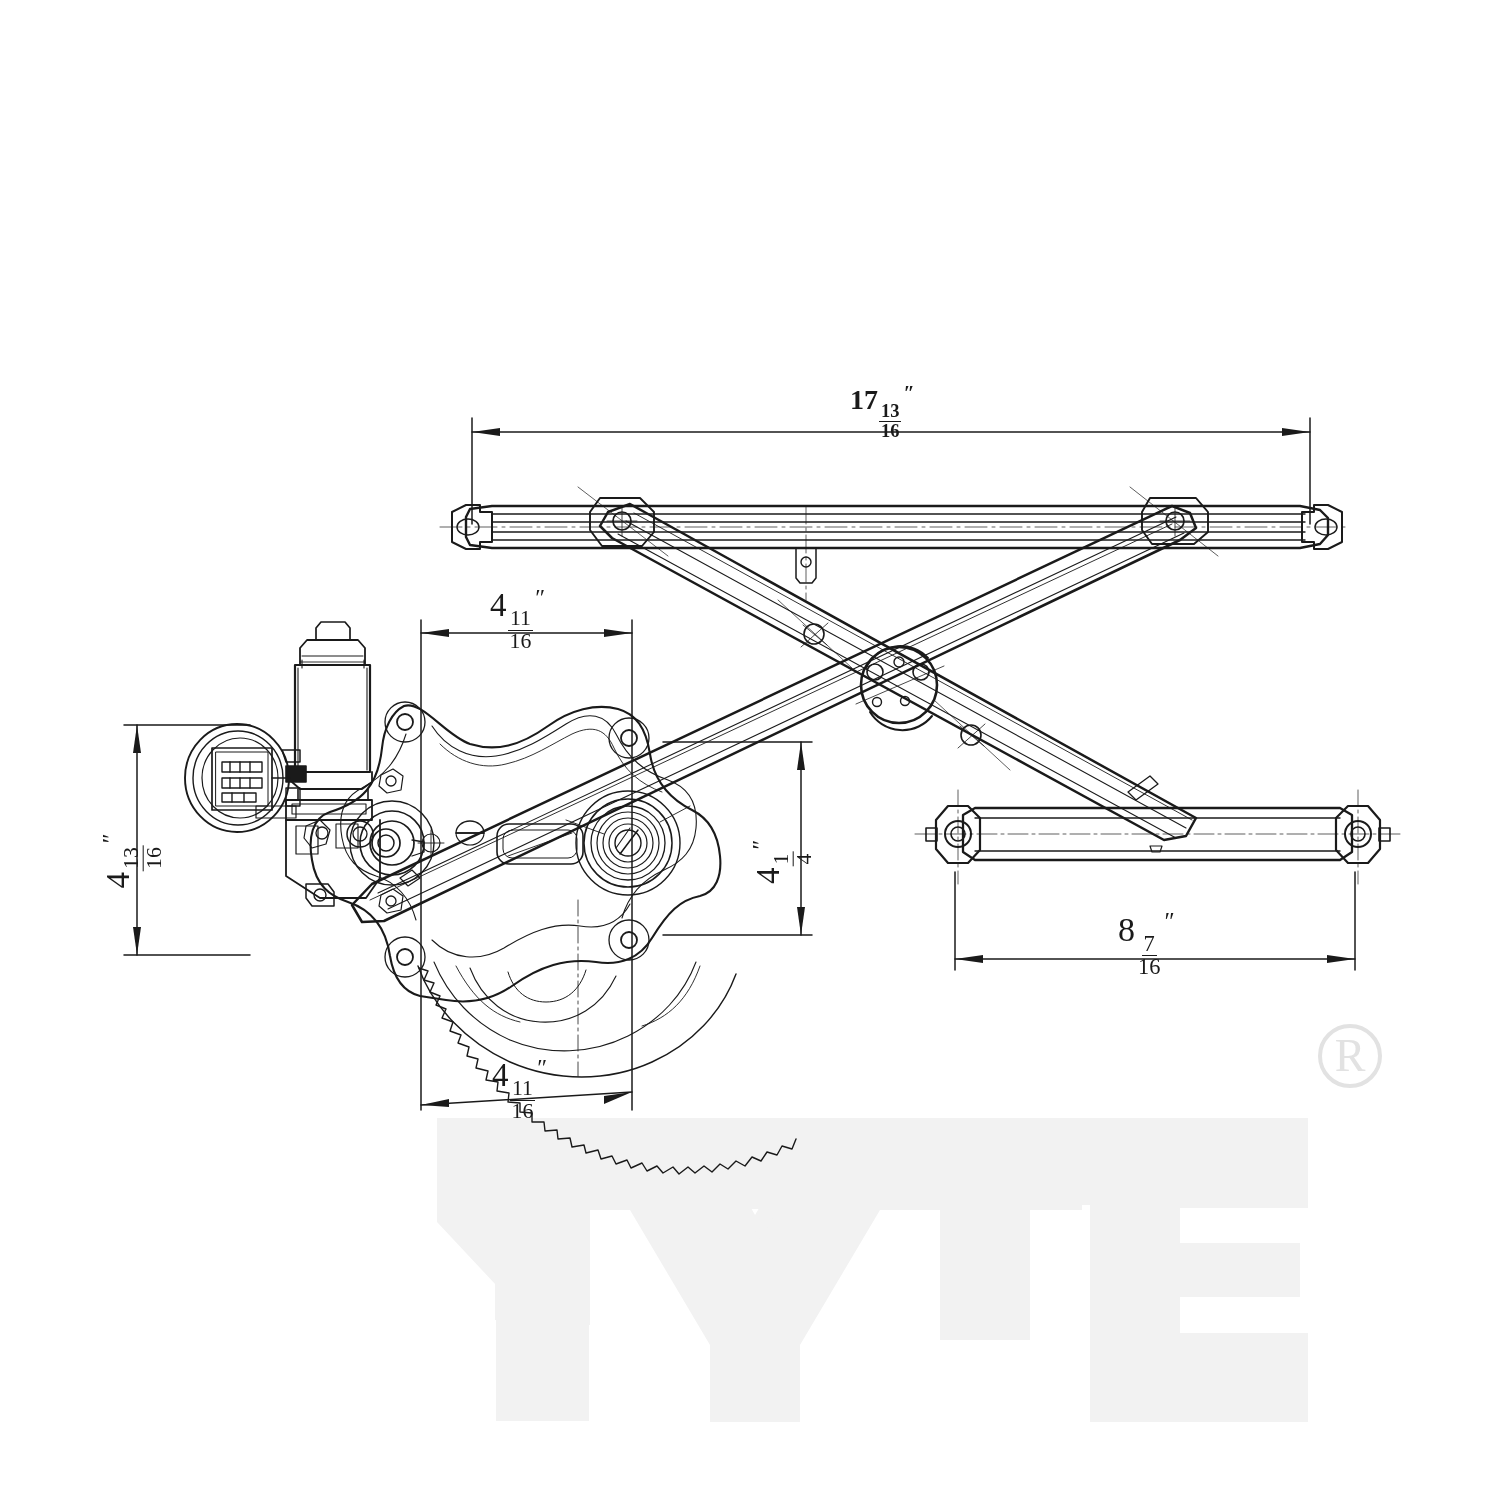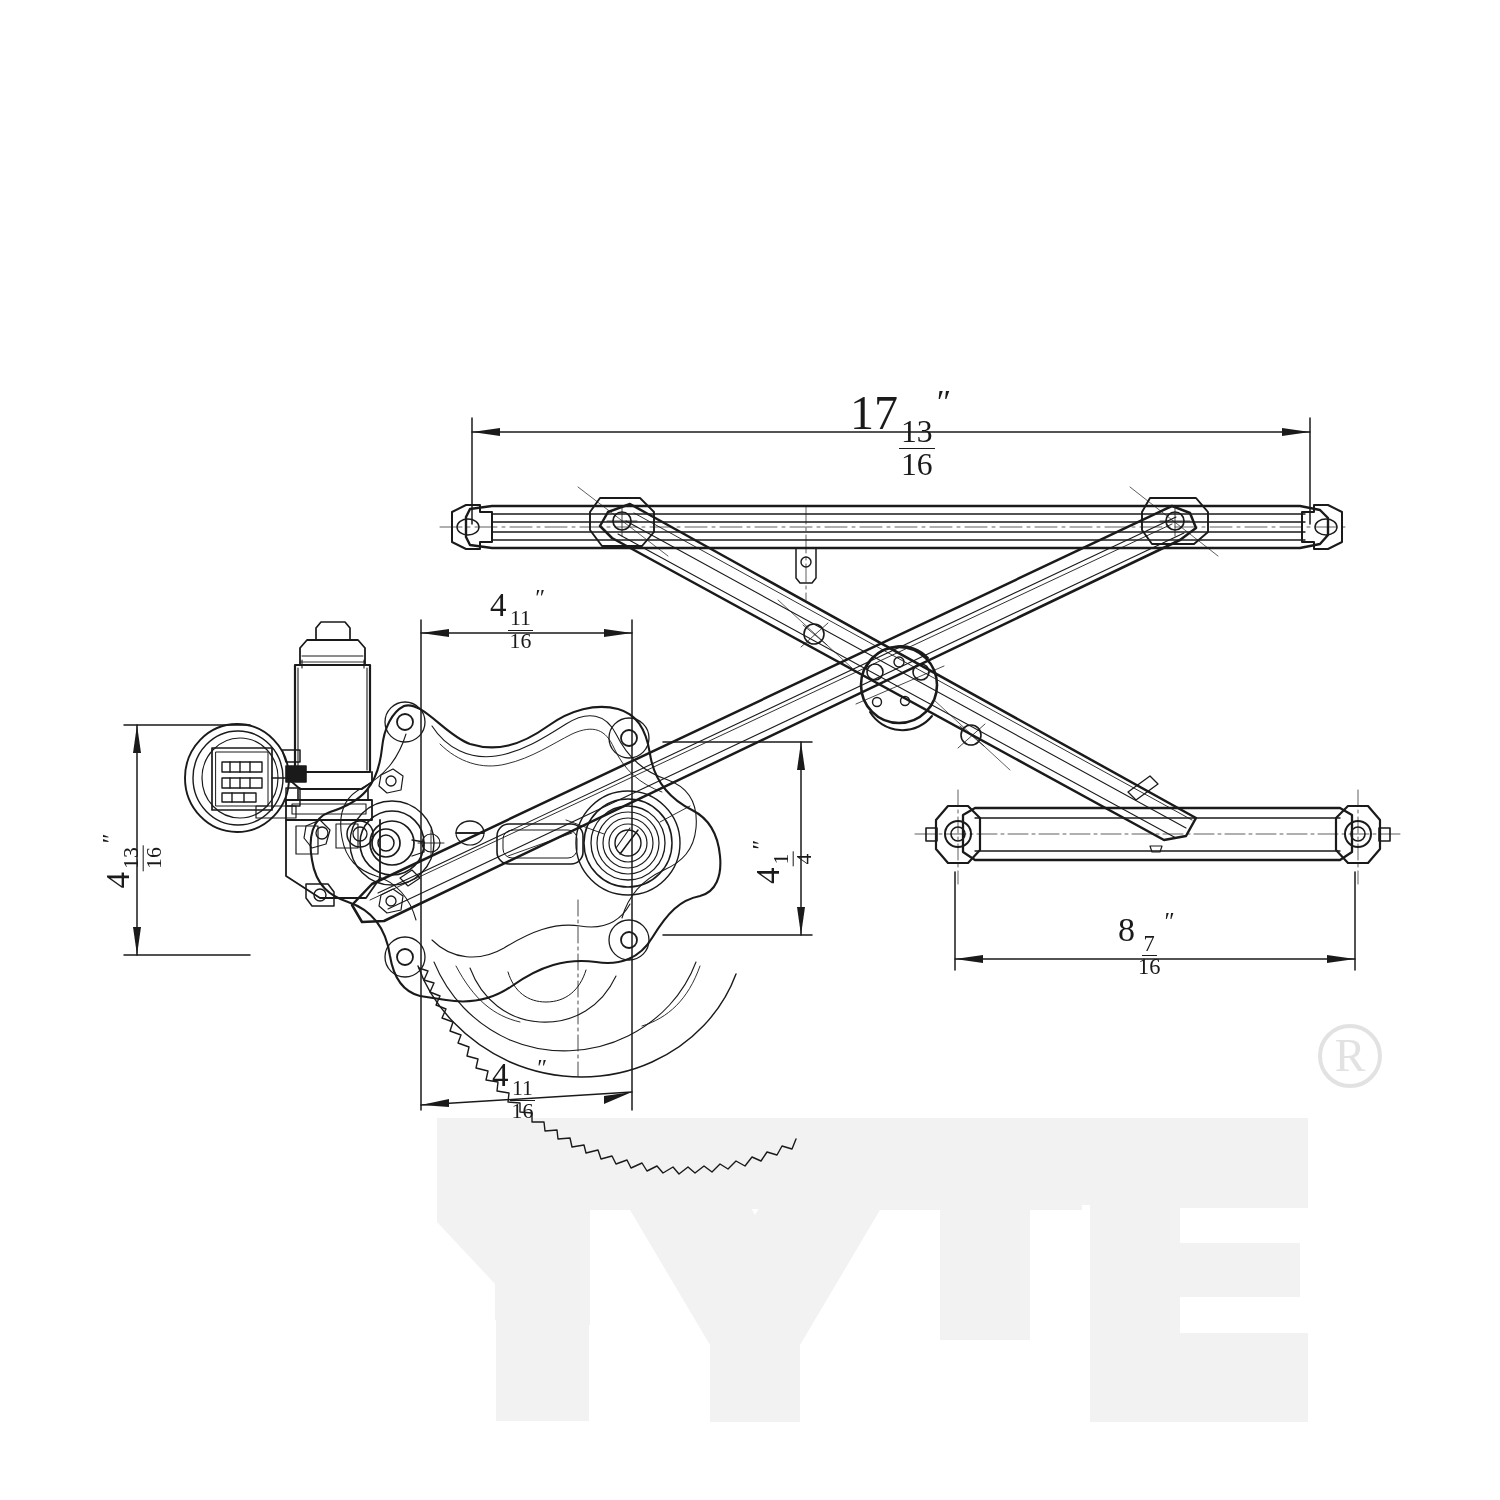--- a/index.html
+++ b/index.html
@@ -334,21 +334,21 @@
         <path d="M282,750 L300,750 L300,762 L286,762 Z" stroke-width="1.5"></path>
         <path d="M286,766 L306,766 L306,782 L286,782 Z" stroke-width="1.6" fill="#1a1a1a"></path>
         <path d="M272,778 L290,778" stroke-width="1.5"></path>
         <path d="M286,788 L300,788 L300,806 L286,806 Z" stroke-width="1.4"></path>
         <path d="M256,806 L296,806 L296,818 L256,818 Z" stroke-width="1.2"></path>
       </g>
 
     </g>
   </svg>
 
-  <div class="dimtxt" style="left:850px;top:382px;font-size:48px;">
+  <div class="dimtxt" style="left:850px;top:382px;font-size:28px;font-weight:bold;">
     <span class="whole">17</span><span class="frac">
         <span class="num">13</span>
         <span class="den">16</span>
       </span><span class="inmark">″</span>
   </div>
 
   <div class="dimtxt" style="left:490px;top:584px;font-size:33px;">
     <span class="whole">4</span><span class="frac">
         <span class="num">11</span>
         <span class="den">16</span>

